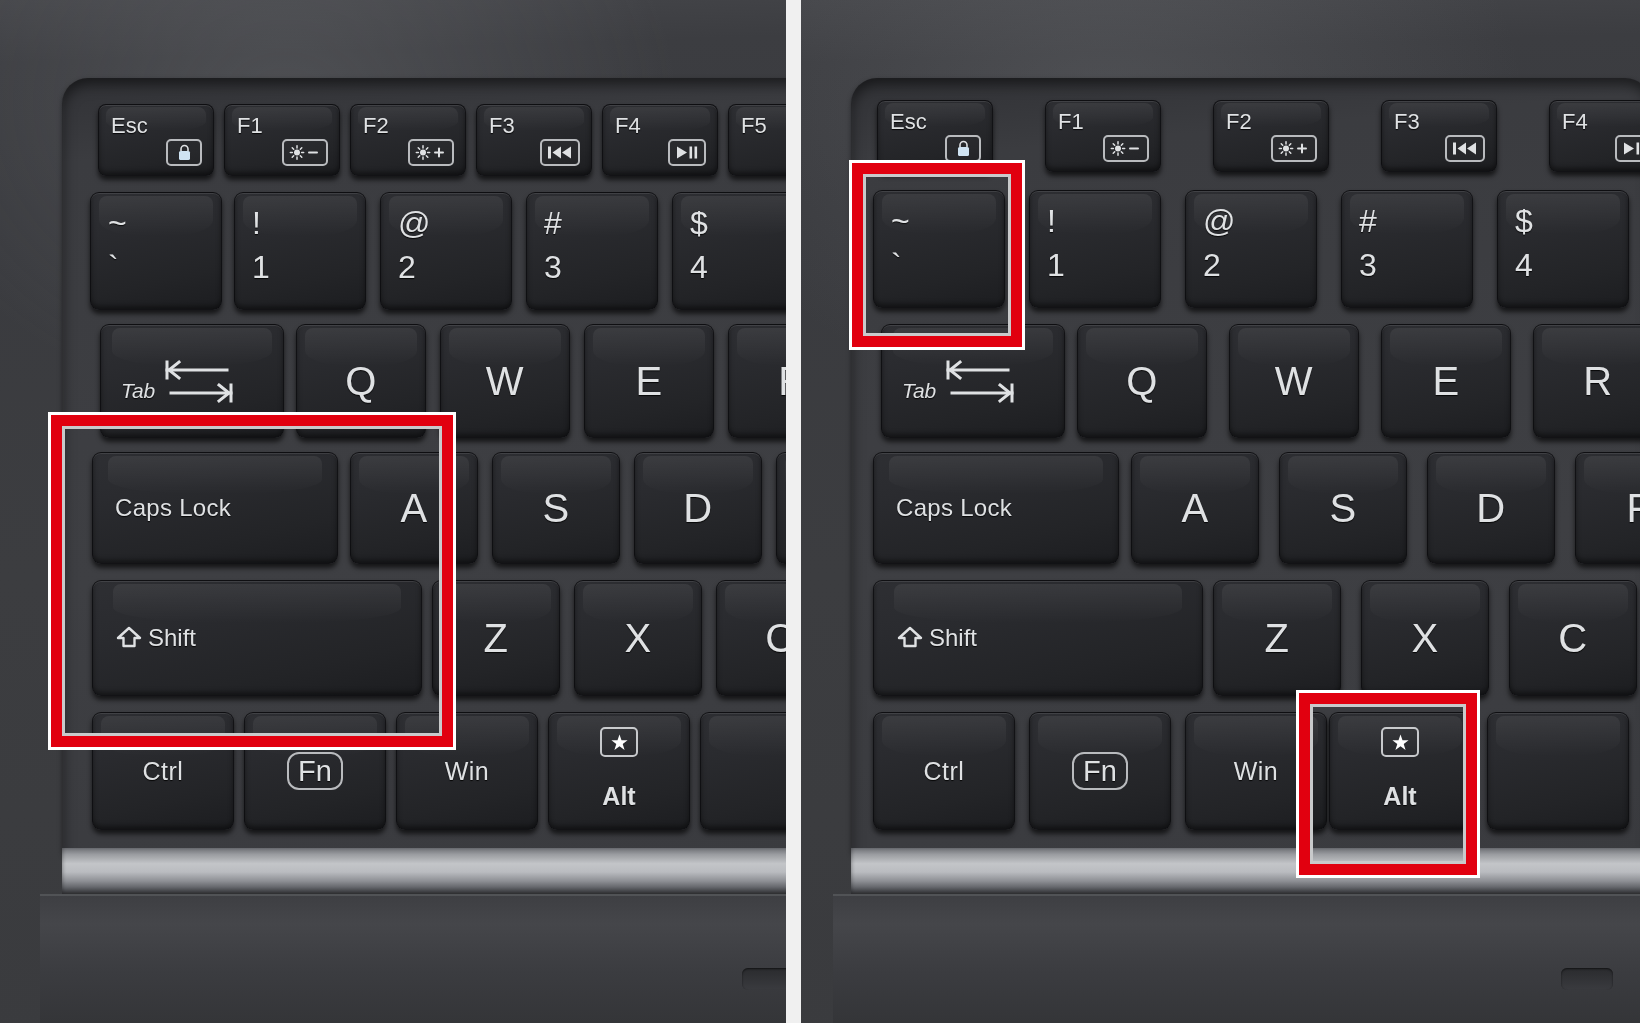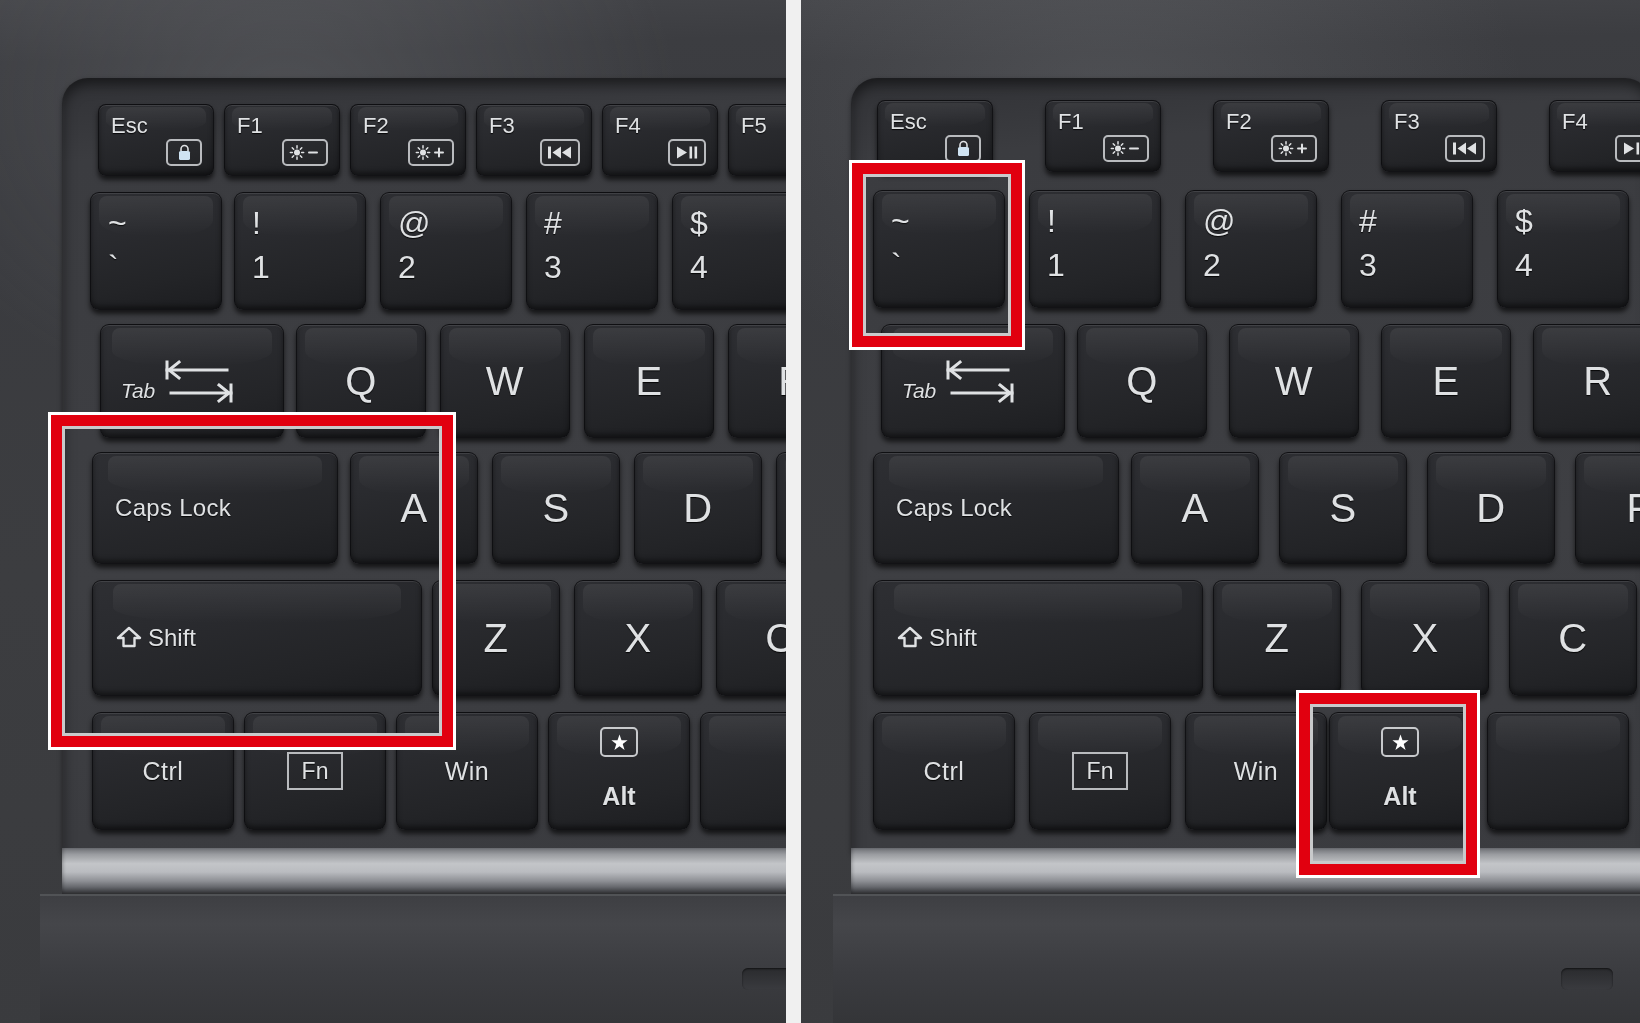--- a/index.html
+++ b/index.html
@@ -142,23 +142,23 @@
   .badge.fn-badge { right: 11px; bottom: 9px; height: 27px; min-width: 36px; padding: 0 4px; }
   svg { display: block; }
 
   
   .fn-box {
     position: absolute;
     left: 50%; top: 50%;
     transform: translate(-50%, -50%);
     width: 56px; height: 38px;
     border: 2px solid #b9bbbe;
-    border-radius: 0;
+    border-radius: 12px;
     display: flex; align-items: center; justify-content: center;
-    font-size: 23px; color: #dfe1e3;
+    font-size: 29px; color: #dfe1e3;
     text-shadow: 0 1px 1px rgba(0,0,0,0.8);
   }
   
   .alt-star {
     position: absolute;
     left: 50%; top: 14px; transform: translateX(-50%);
     width: 38px; height: 30px;
     border: 2px solid #c6c8cb;
     border-radius: 5px;
     display: flex; align-items: center; justify-content: center;

